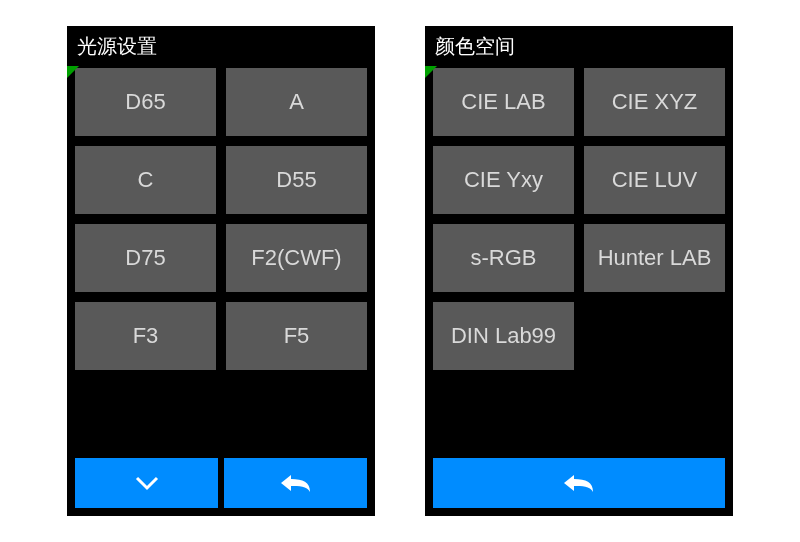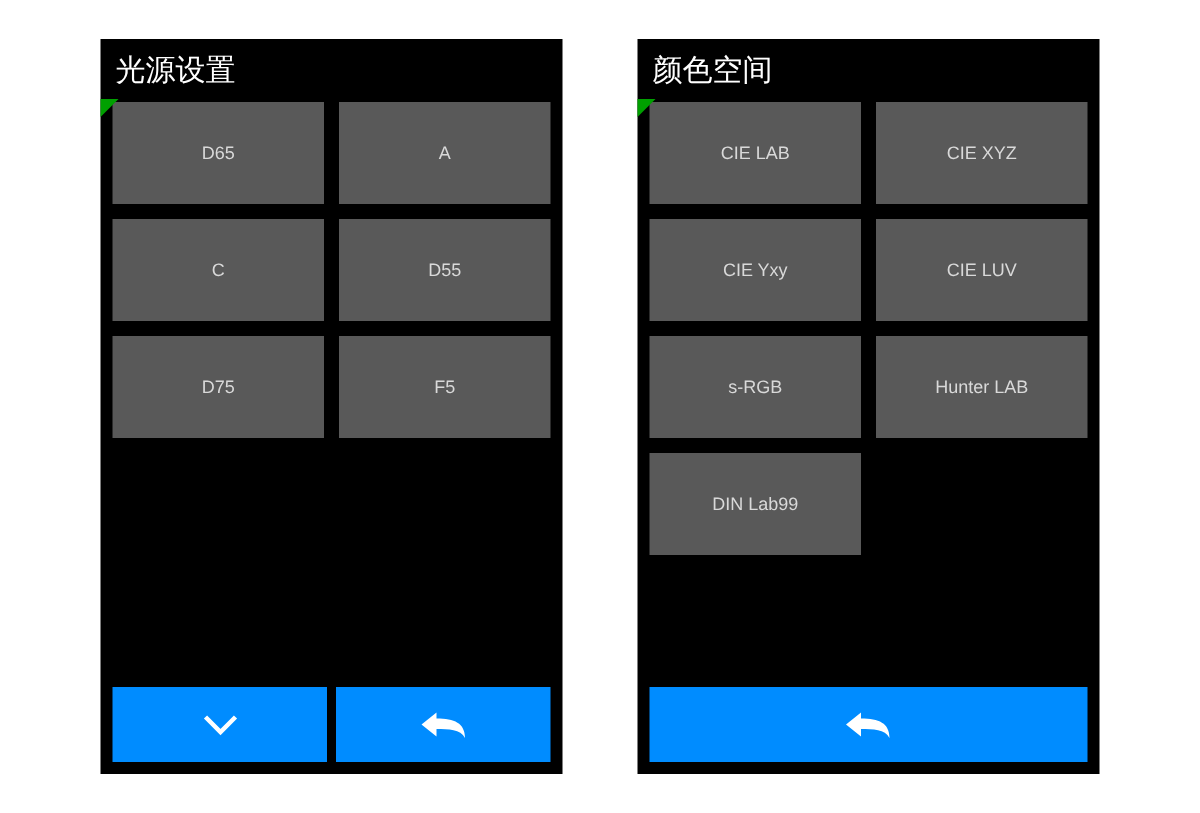--- a/index.html
+++ b/index.html
@@ -51,21 +51,21 @@
       grid-auto-rows: 68px;
       gap: 10px;
       align-content: start;
     }
     .option-btn {
       background: #595959;
       color: #d9d9d9;
       display: flex;
       align-items: center;
       justify-content: center;
-      font-size: 12px;
+      font-size: 22px;
       cursor: pointer;
       user-select: none;
     }
     .footer {
       height: 58px;
       display: flex;
       gap: 6px;
       padding: 0 8px 8px 8px;
     }
     .footer-btn {
@@ -99,20 +99,22 @@
   <div class="header">
     <span class="header-title">光源设置</span>
   </div>
   <div class="corner-mark"></div>
   <div class="grid-area">
     <div class="option-btn">D65</div>
     <div class="option-btn">A</div>
     <div class="option-btn">C</div>
     <div class="option-btn">D55</div>
     <div class="option-btn">D75</div>
+    <div class="option-btn">F2(CWF)</div>
+    <div class="option-btn">F3</div>
     <div class="option-btn">F5</div>
   </div>
   <div class="footer">
     <div class="footer-btn">
       <svg class="icon-svg" viewBox="0 0 32 24">
         <polyline points="6,7 16,17 26,7"></polyline>
       </svg>
     </div>
     <div class="footer-btn">
       <svg class="icon-back" viewBox="0 0 34 22">

